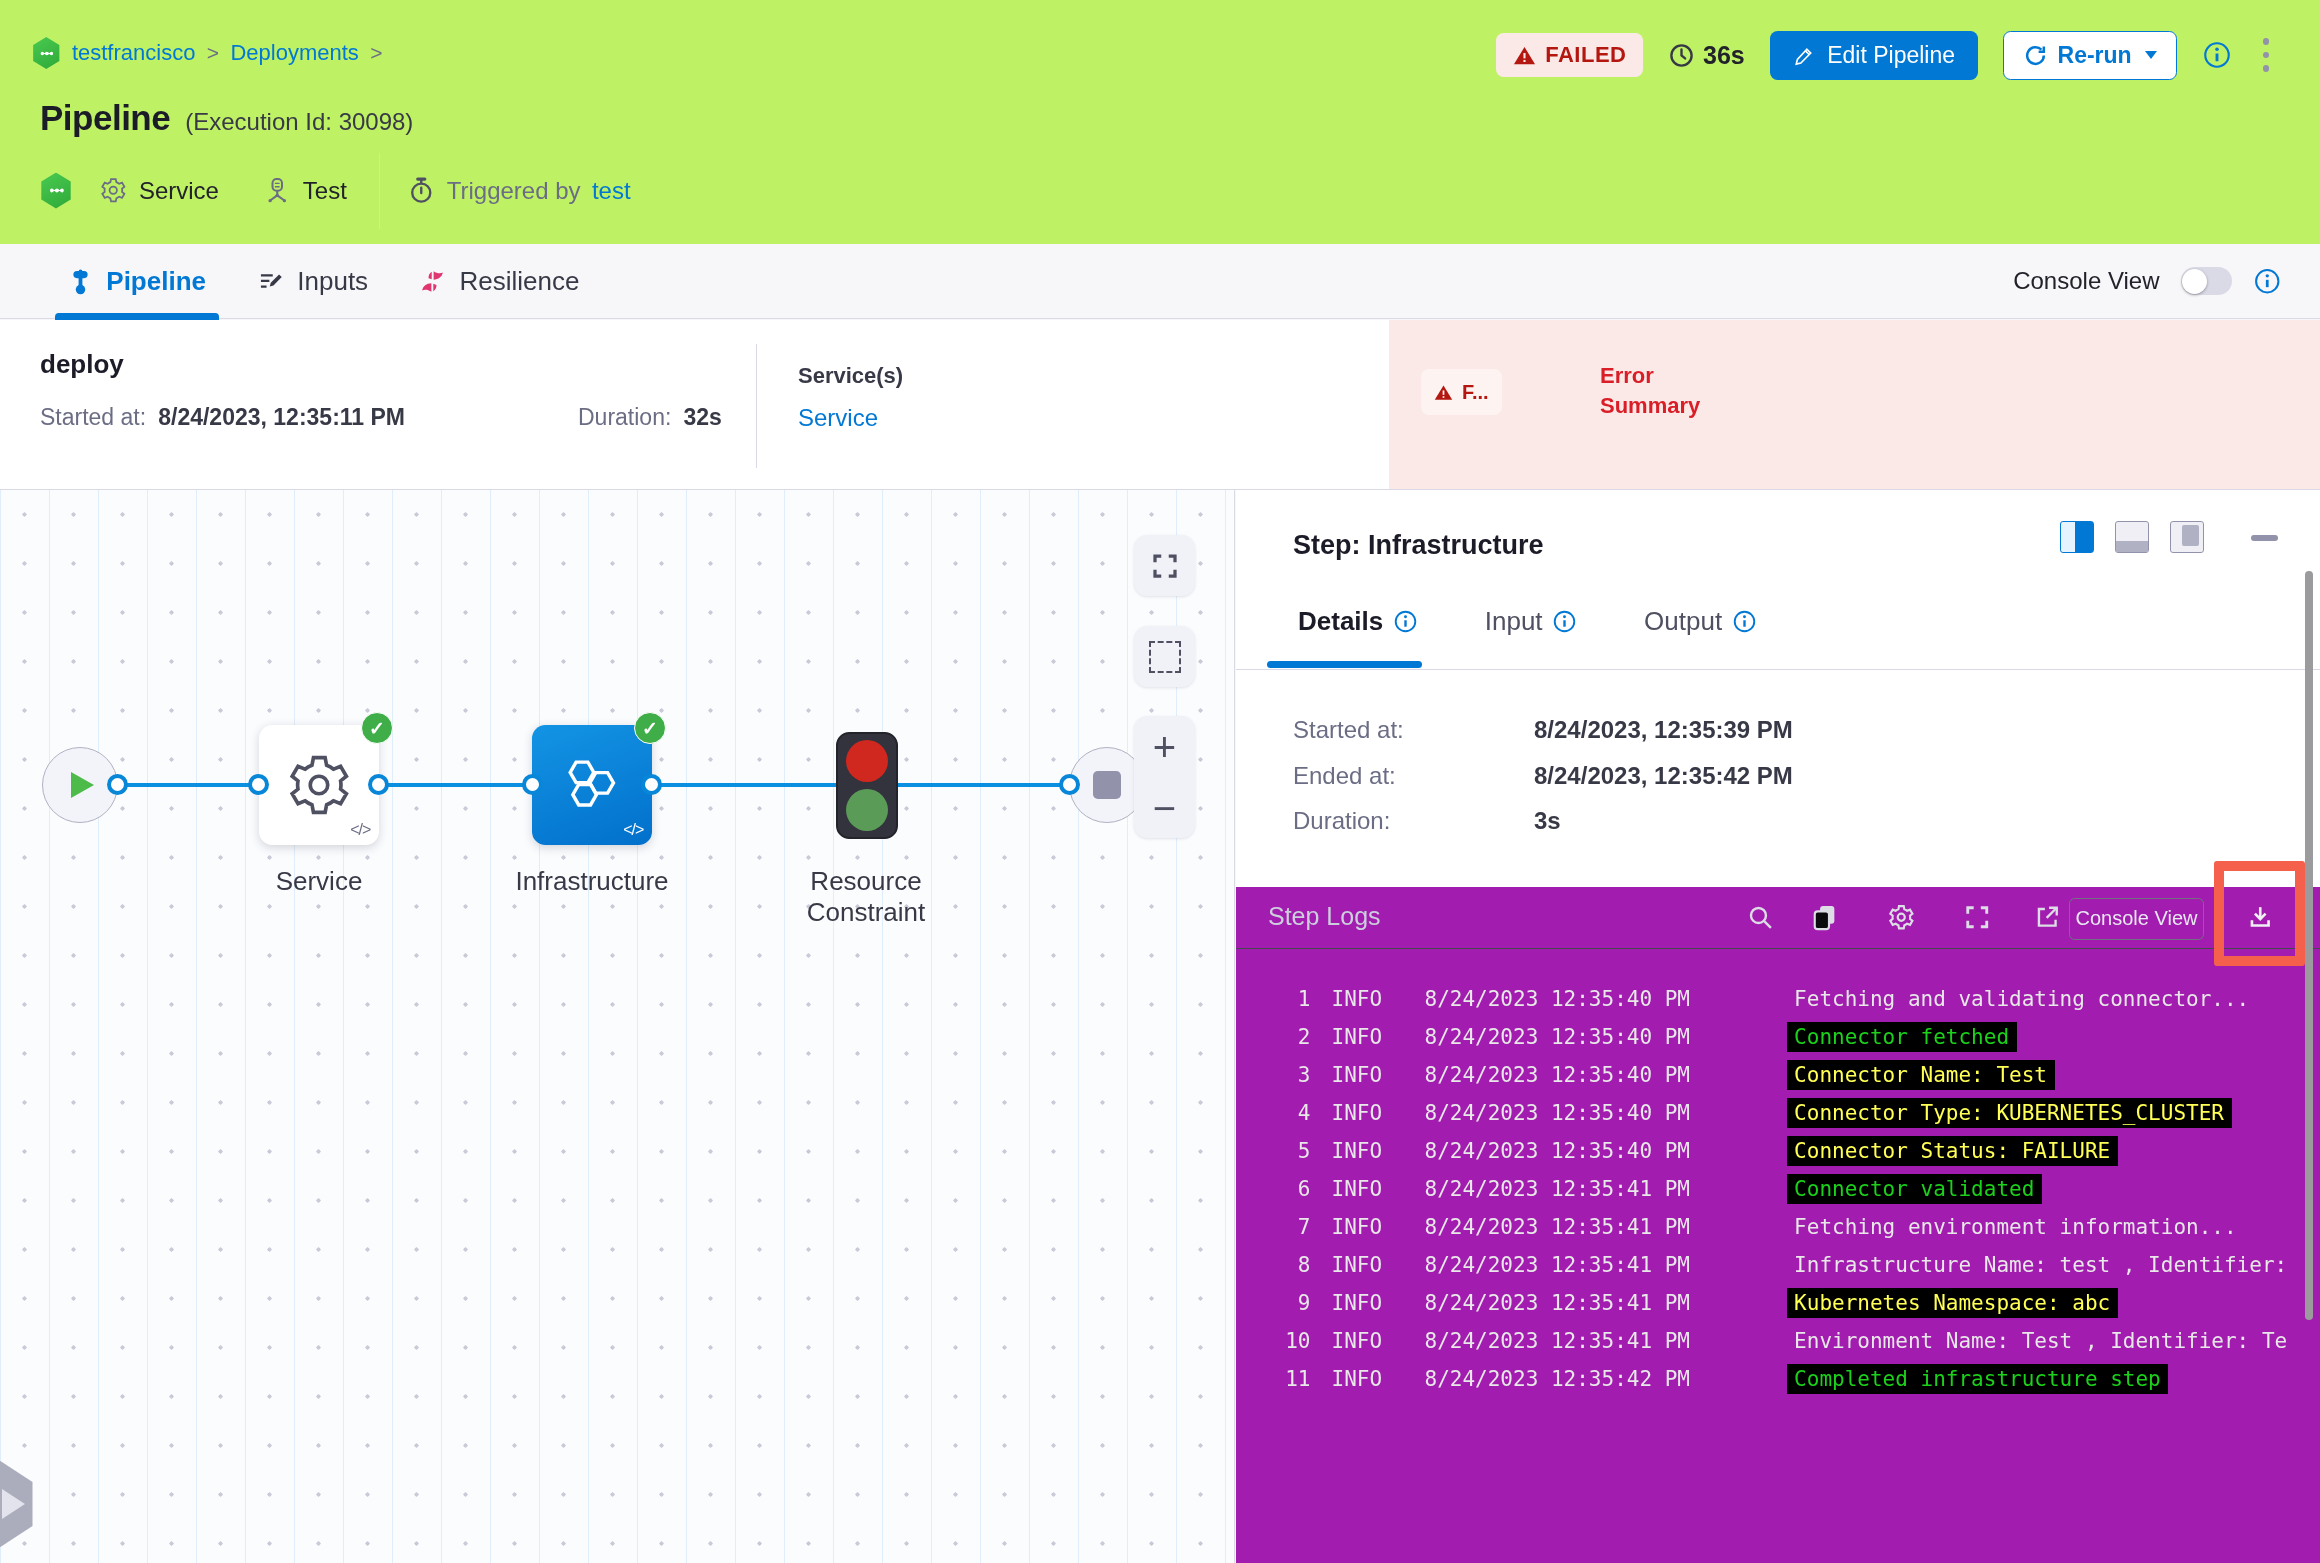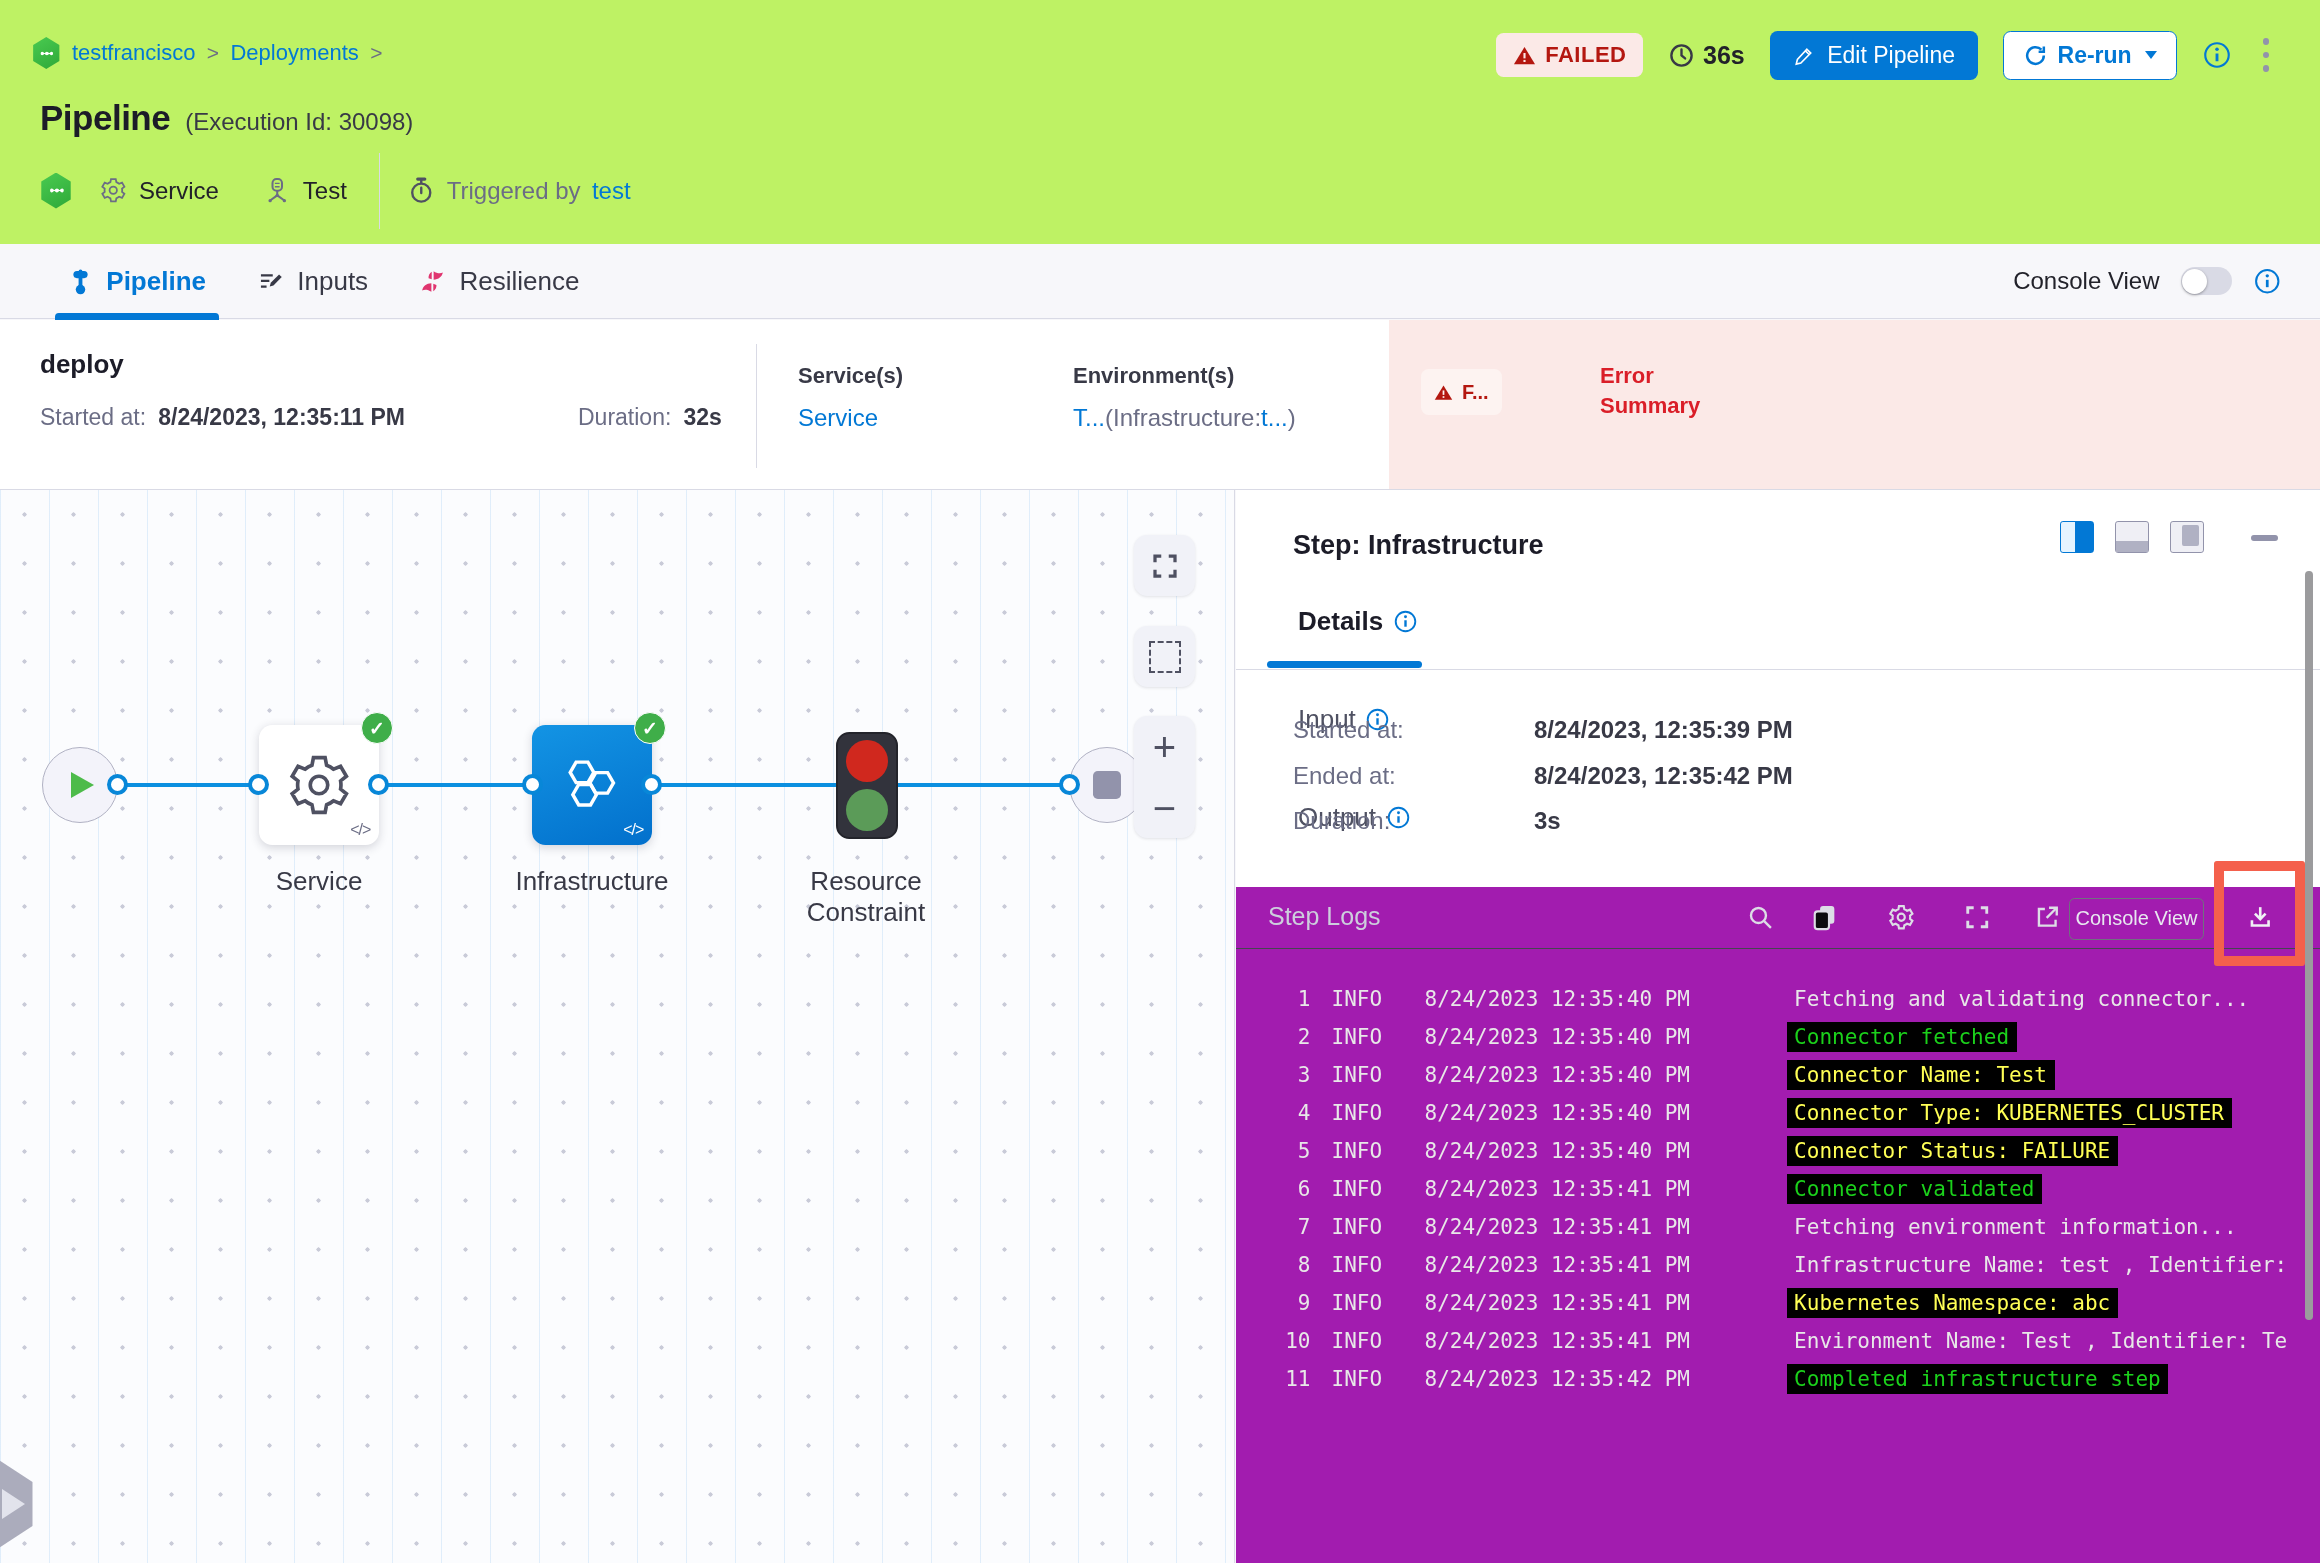--- a/index.html
+++ b/index.html
@@ -124,21 +124,21 @@
   
   .panel { position:absolute; left:1236px; top:490px; width:1084px; height:1074px; background:#fff; }
   .panel-title { position:absolute; left:57px; top:40px; font-size:27px; font-weight:bold; color:#1C1C28; }
   .layout-icos { position:absolute; right:116px; top:31px; display:flex; align-items:center; gap:21px; }
   .lay { width:34px; height:32px; border:1.9px solid #9293AB; border-radius:2.9px; background:#EFEFF5; position:relative; cursor:pointer; }
   .lay.active { border-color:#0278D5; background:#E5F4FF; }
   .lay.active::after { content:""; position:absolute; right:0; top:0; bottom:0; width:55%; background:#0278D5; }
   .lay.bottom::after { content:""; position:absolute; left:0; right:0; bottom:0; height:38%; background:#B0B1C3; }
   .lay.right::after { content:""; position:absolute; right:3.8px; top:2.9px; bottom:5.7px; width:55%; background:#B0B1C3; border-radius:1.9px; }
   .min-dash { width:27px; height:5.7px; border-radius:2.9px; background:#9293AB; cursor:pointer; }
-  .panel-tabs { position:absolute; left:62px; top:116px; display:flex; gap:67px;flex-direction:column; }
+  .panel-tabs { position:absolute; left:62px; top:116px; display:flex; gap:67px; }
   .ptab { display:flex; align-items:center; gap:9.5px; font-size:26px; color:#4F5162; cursor:pointer; }
   .ptab.active { color:#1C1C28; font-weight:bold; }
   .ptab-underline { position:absolute; left:31px; top:171px; width:155px; height:6.7px; background:#0278D5; border-radius:3.8px; }
   .panel-divider { position:absolute; left:0; right:0; top:179px; height:1px; background:#D9DAE5; }
   .detail-row { position:absolute; left:57px; font-size:24px; color:#6B6D85; }
   .detail-row b { position:absolute; left:241px; color:#383946; font-weight:600; white-space:nowrap; }
 
   
   .console { position:absolute; left:1236px; top:887px; width:1084px; height:676px; background:#a21caf; overflow:hidden; }
   .console-head { position:absolute; left:0; top:0; right:0; height:61px; }
@@ -342,26 +342,20 @@
     </div>
     <div class="stage-duration">
       <span>Duration:</span>
       <b style="margin-left:5.7px;">32s</b>
     </div>
     <span class="stage-vdiv"></span>
     <div class="svc-col" style="left:798px;">
       <div class="hdr">Service(s)</div>
       <div class="val"><a class="blue-link">Service</a></div>
     </div>
-    <div class="svc-col" style="left:1073px;">
-      <div class="hdr">Environment(s)</div>
-      <div class="val">
-        <a class="blue-link">T...</a><span class="muted">(Infrastructure:</span><a class="blue-link">t...</a><span class="muted">)</span>
-      </div>
-    </div>
 
     <div class="error-band">
       <div class="err-chip">
         <span class="ico">
           <svg width="19" height="19" viewBox="0 0 24 24">
               <path d="M12 3L23 21H1z" fill="#B41710"></path>
               <rect x="10.9" y="9.4" width="2.2" height="5.6" fill="#FDF3F1"></rect>
               <rect x="10.9" y="16.6" width="2.2" height="2.2" fill="#FDF3F1"></rect>
             </svg>
         </span>

